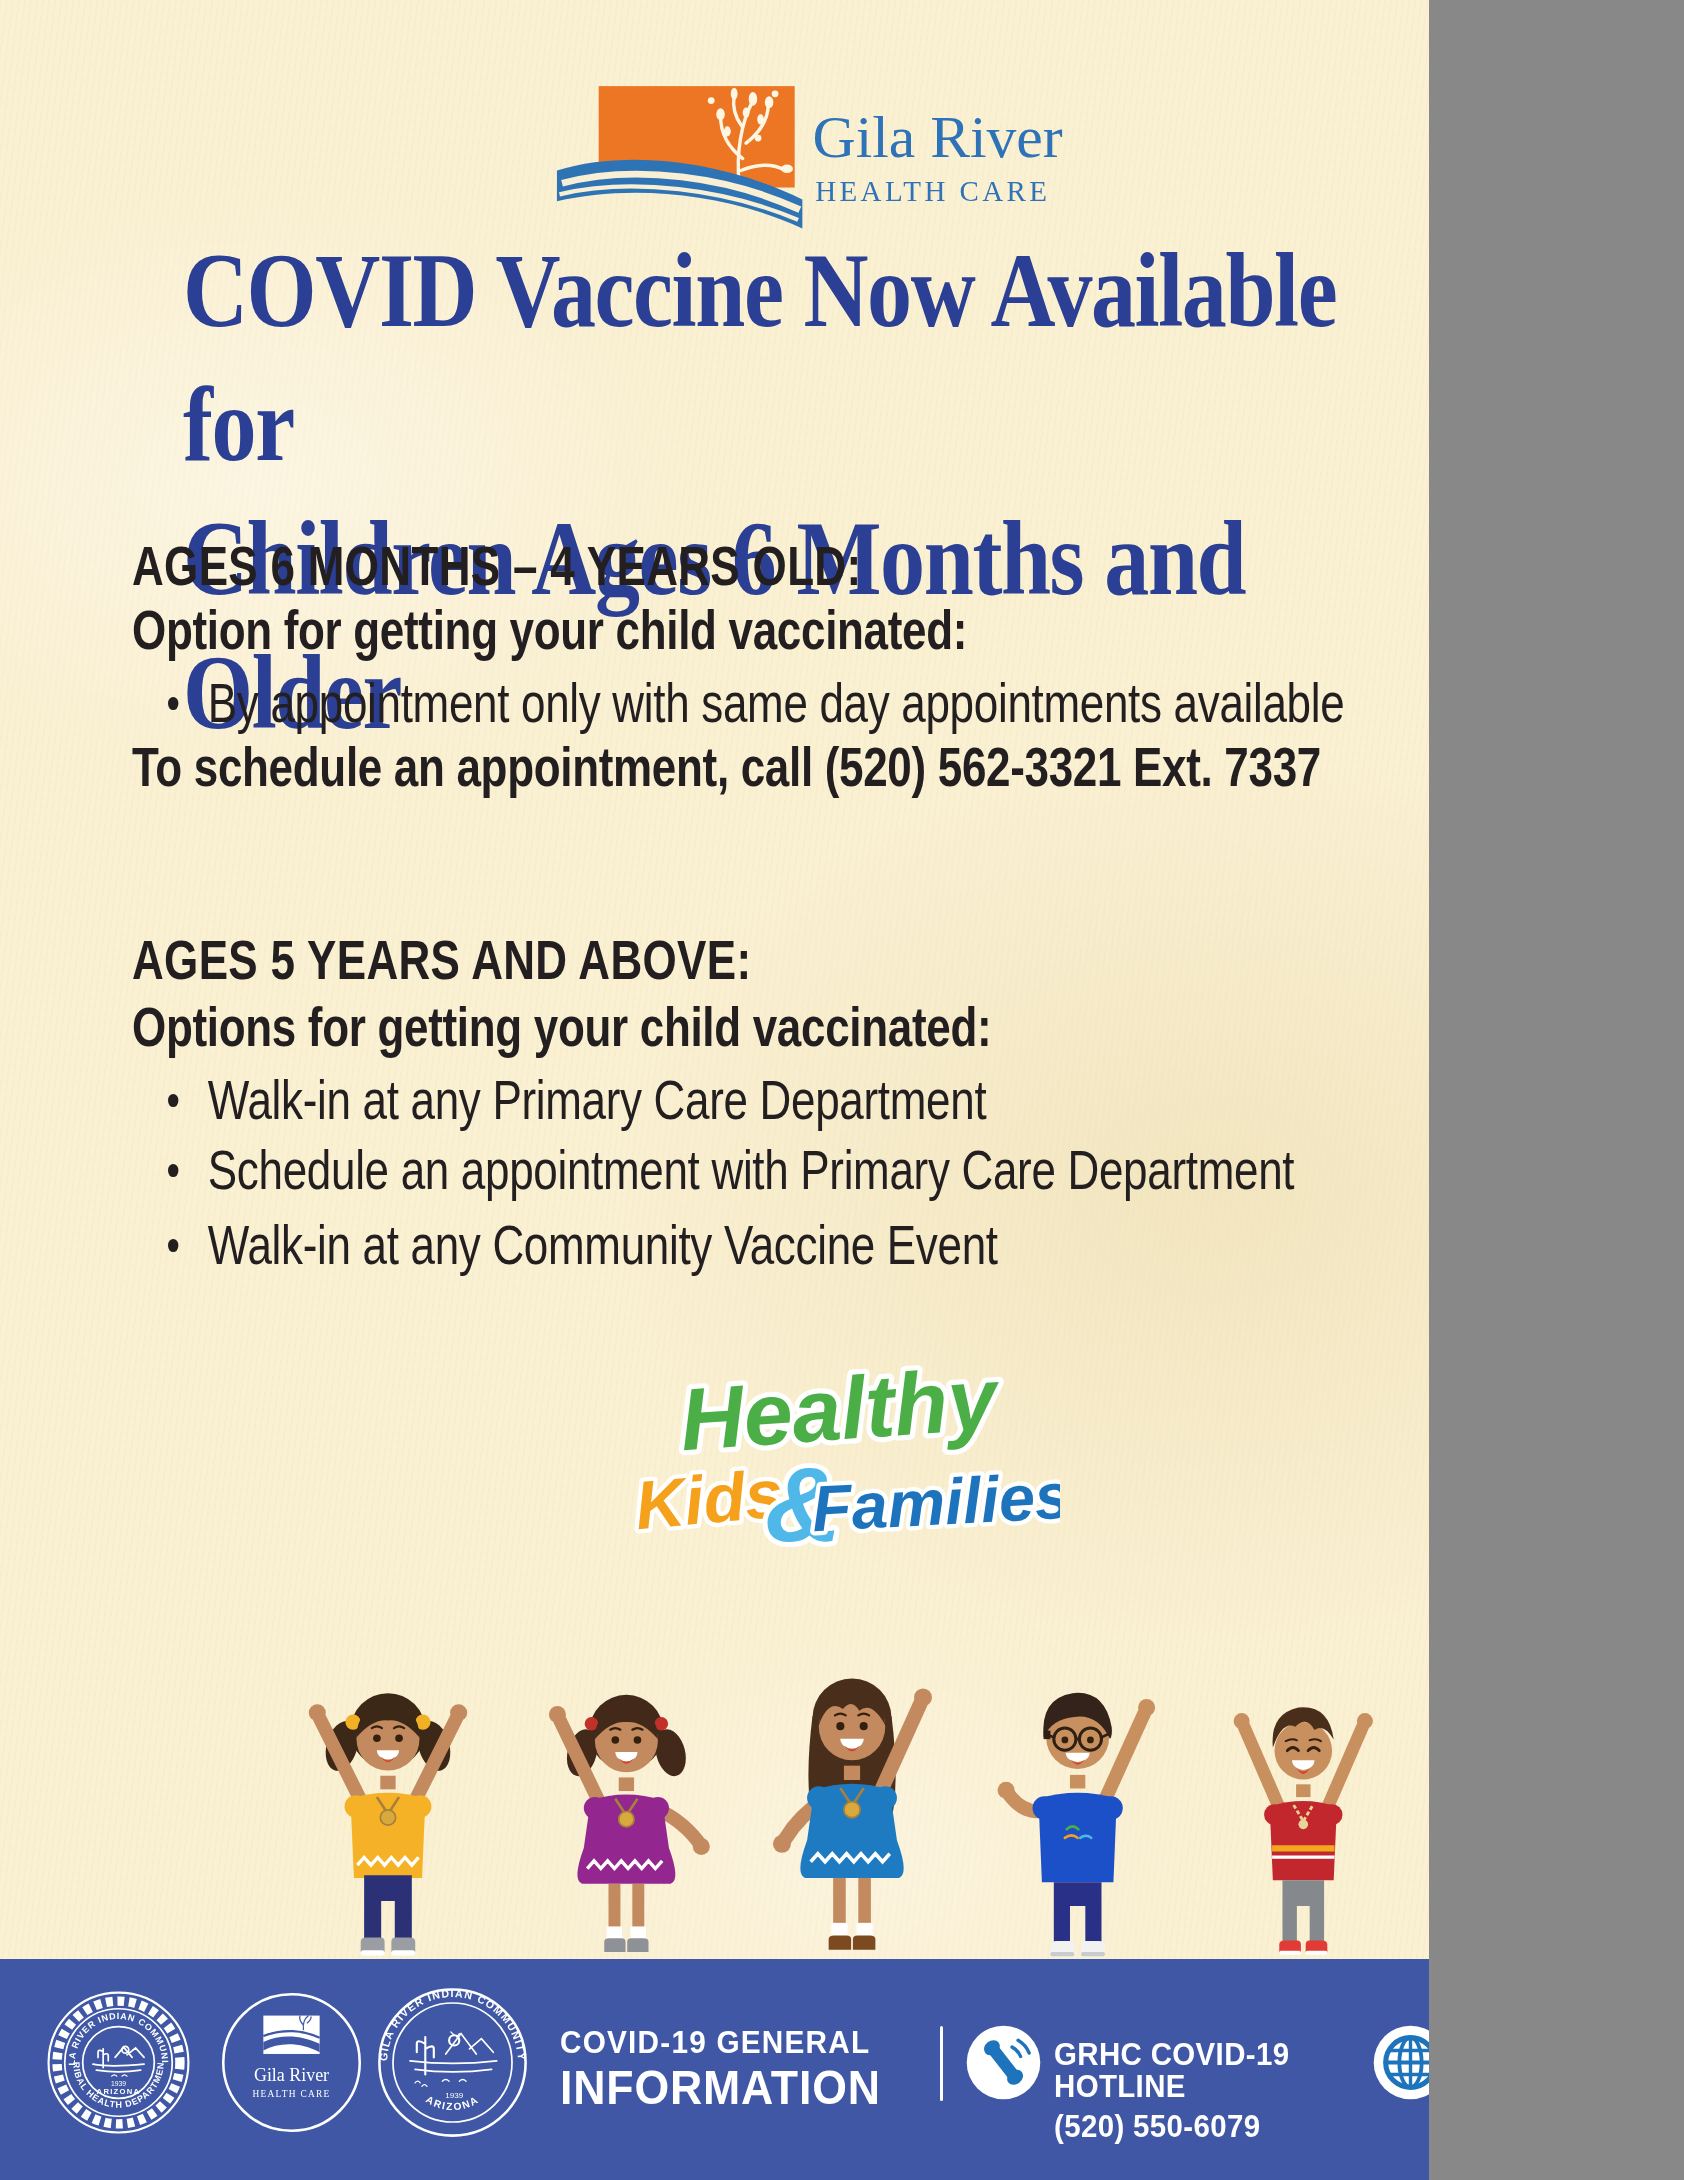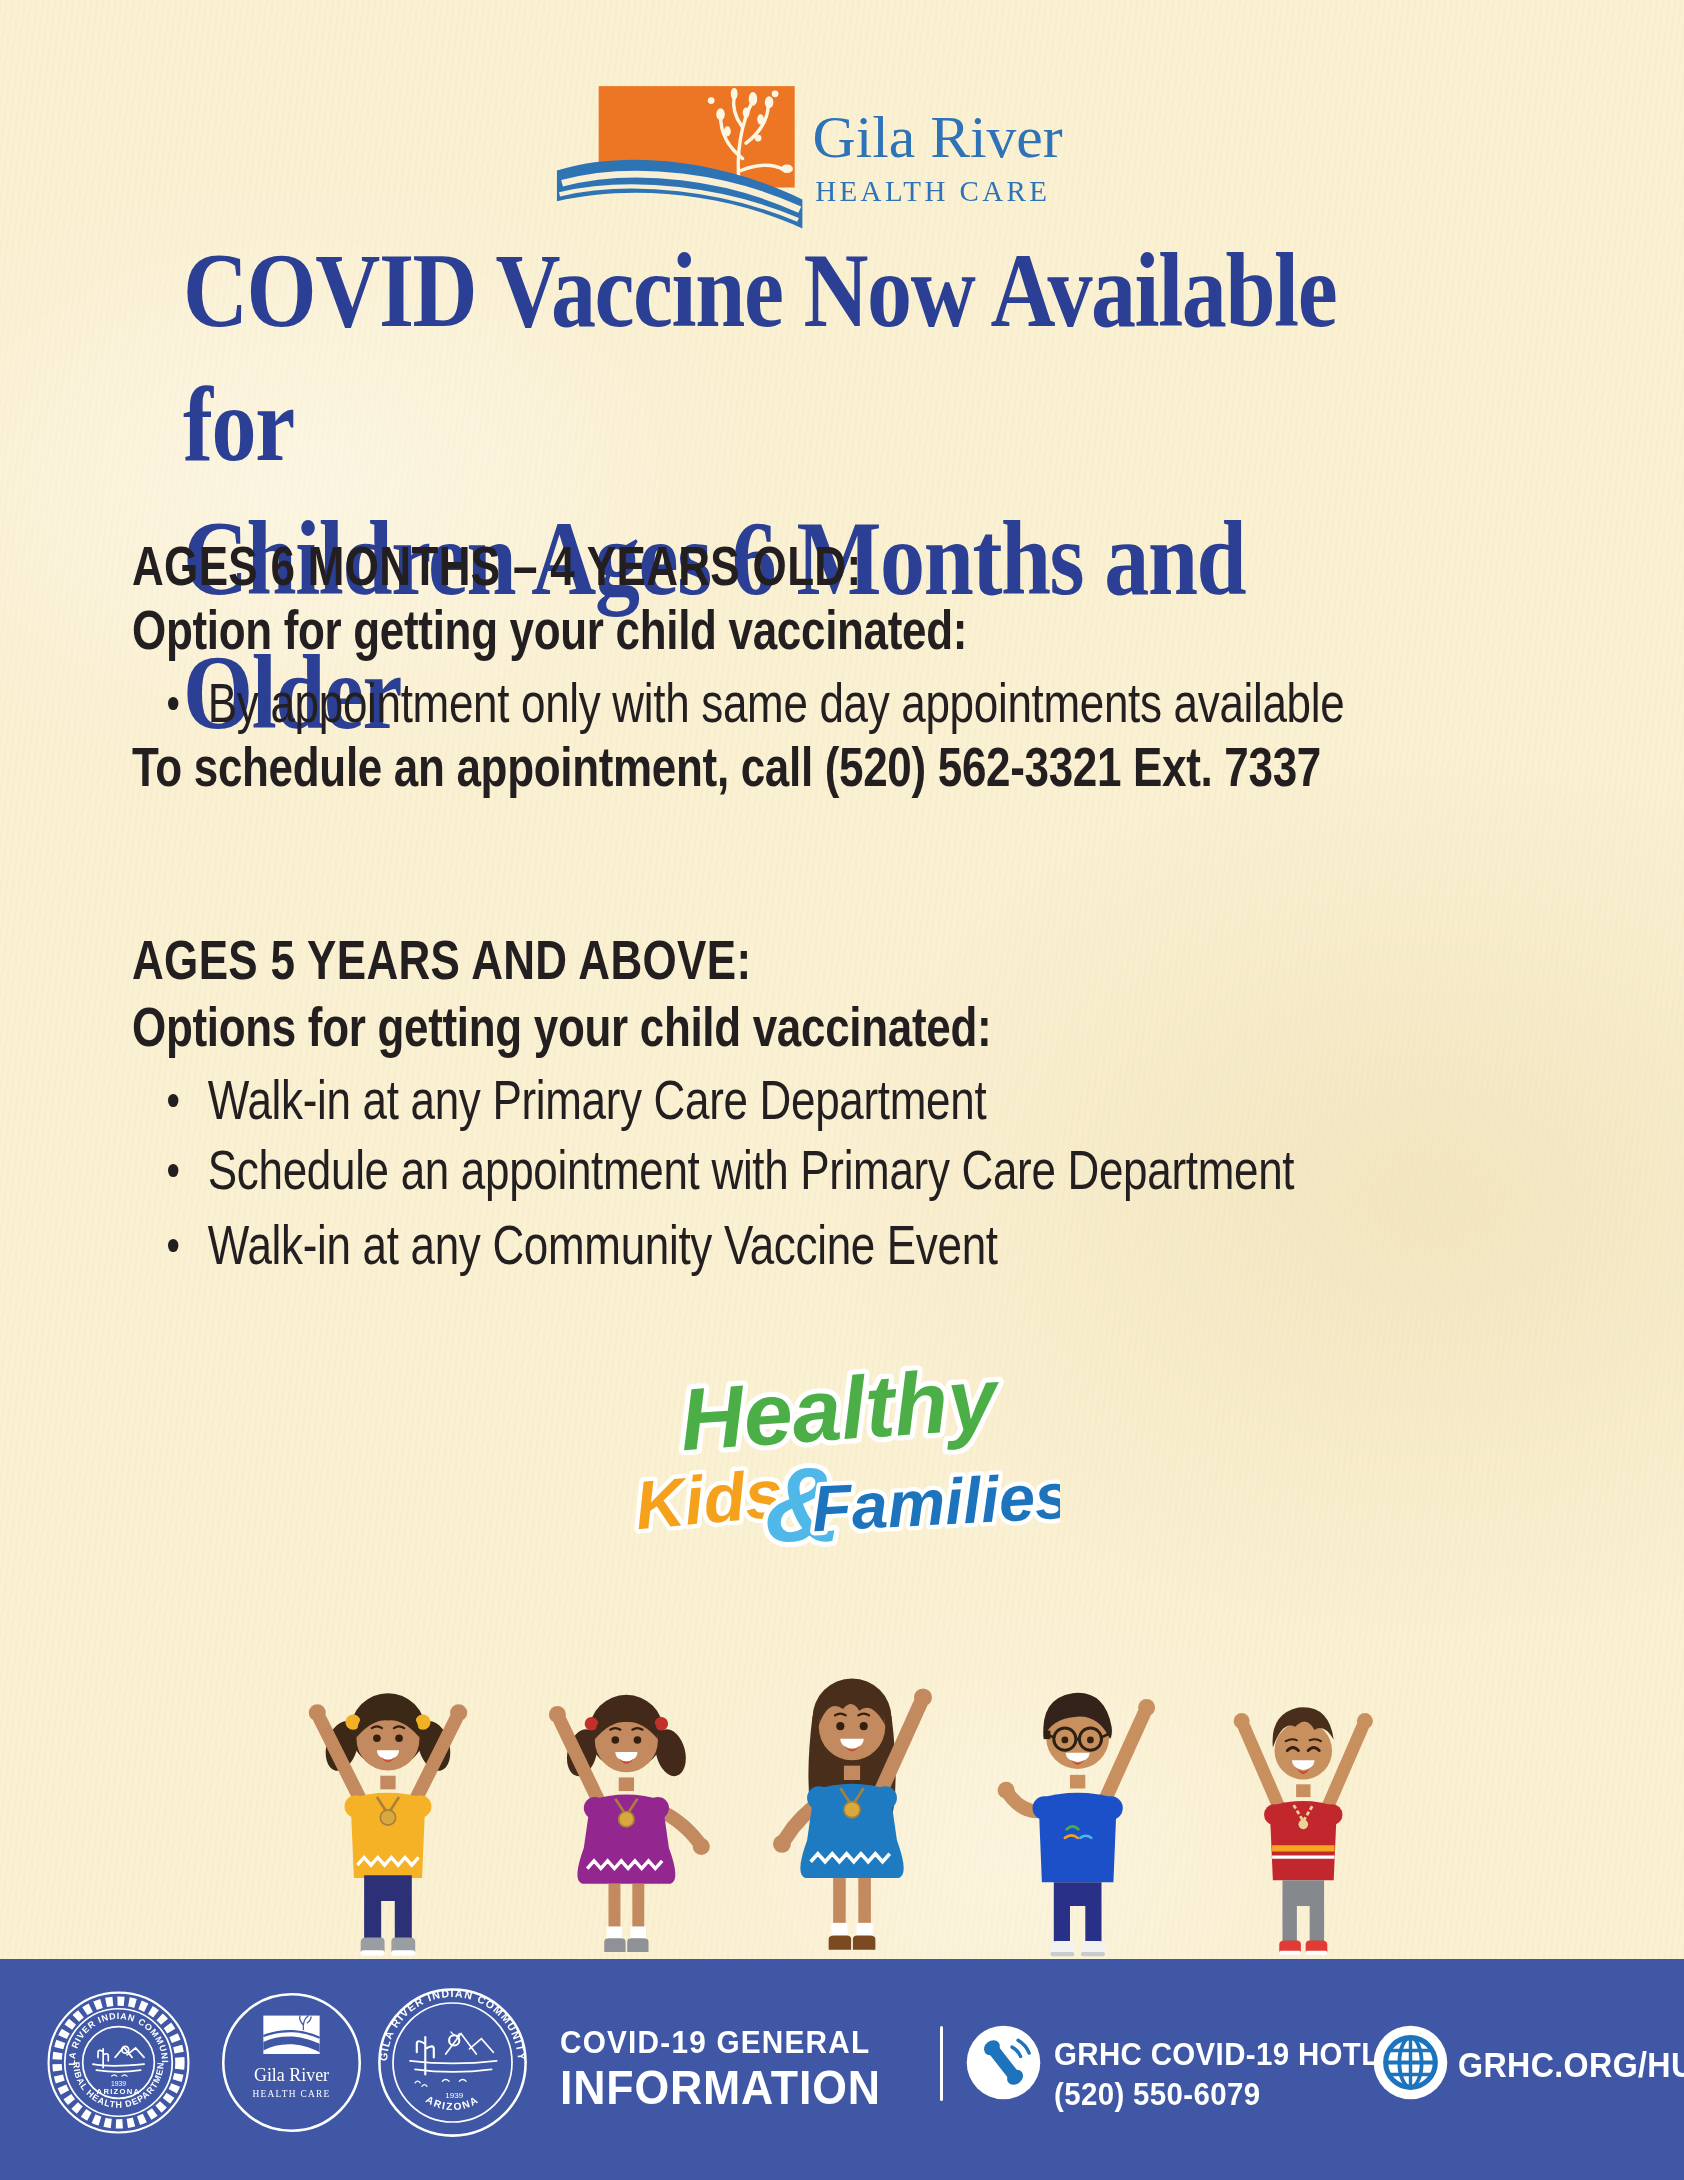--- a/index.html
+++ b/index.html
@@ -3,21 +3,21 @@
 <meta charset="utf-8">
 <style>
   :root{
     --bg:#FAF0D2; --ink:#231F20; --title-blue:#2B3F94; --footer-blue:#3F57A5;
     --logo-orange:#EC7623; --logo-blue:#2E74B5; --green:#4BAE46; --kids-orange:#F5A11C;
     --amp-blue:#4FB8E8; --families-blue:#1D74BC; --white:#FFFFFF;
   }
   *{margin:0;padding:0;box-sizing:border-box}
   html,body{background:#888}
   .page{
-    position:relative;width:1684px;height:2181px;overflow:hidden;
+    position:relative;width:1429px;height:2181px;overflow:hidden;
     background-color:var(--bg);
     background-image:
       radial-gradient(ellipse 767px 511px at 18% 22%, rgba(255,255,255,.35), transparent 60%),
       radial-gradient(ellipse 937px 681px at 85% 55%, rgba(233,217,170,.45), transparent 65%),
       radial-gradient(ellipse 596px 426px at 60% 85%, rgba(255,255,255,.25), transparent 60%),
       repeating-linear-gradient(97deg, rgba(216,198,152,.07) 0 1.7px, rgba(255,255,255,0) 1.7px 6px);
     font-family:"Liberation Sans", sans-serif;color:var(--ink);
   }
   .abs{position:absolute}
   

